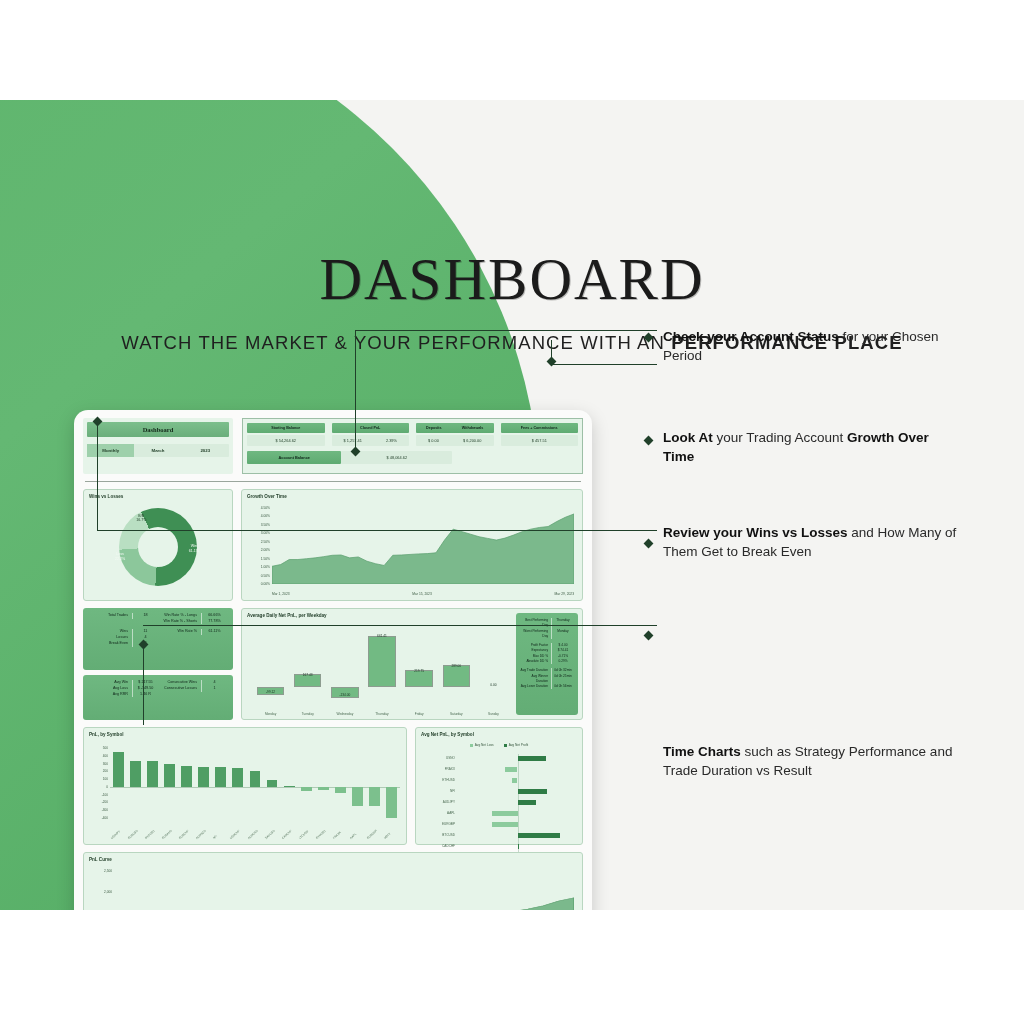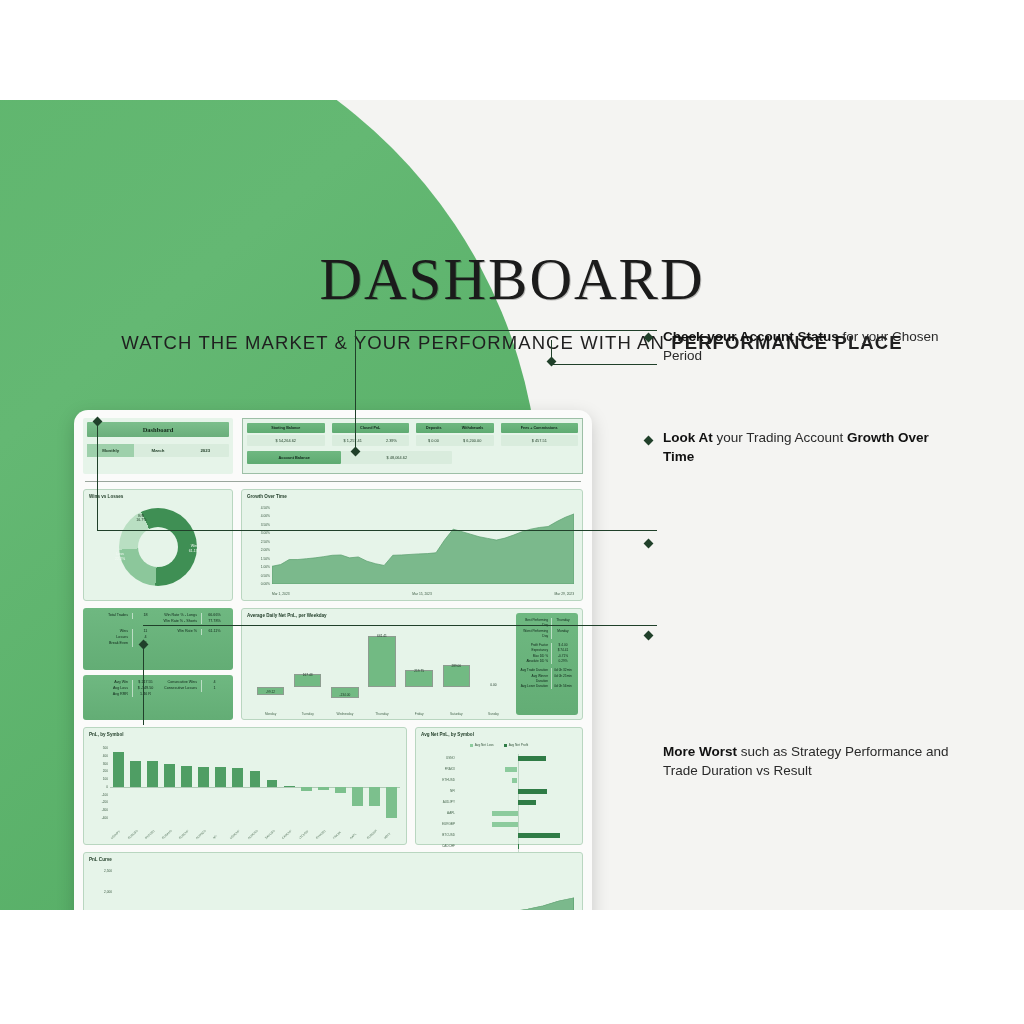--- a/index.html
+++ b/index.html
@@ -706,17 +706,20 @@
     <div class="leader" style="left:143px; top:525px; width:514px; height:1px;"></div>
     <div class="dot" style="left:140px; top:541px;"></div>
     <div class="dot" style="left:645px; top:532px;"></div>
 
     <div class="ann" style="left:663px; top:329px;">
       <b>Look At</b><span> your Trading Account </span><b>Growth Over Time</b>
     </div>
     <div class="ann" style="left:663px; top:228px;">
       <b>Check your Account Status</b><span> for your Chosen Period</span>
     </div>
+    <div class="ann" style="left:663px; top:424px;">
+      <b>Review your Wins vs Losses</b><span> and How Many of Them Get to Break Even</span>
+    </div>
     <div class="ann" style="left:663px; top:643px;">
-      <b>More Worst</b><span> such as Strategy Performance and Trade Duration vs Result</span>
+      <b>Time Charts</b><span> such as Strategy Performance and Trade Duration vs Result</span>
     </div>
   </div>
 </div>
 
 </body></html>

